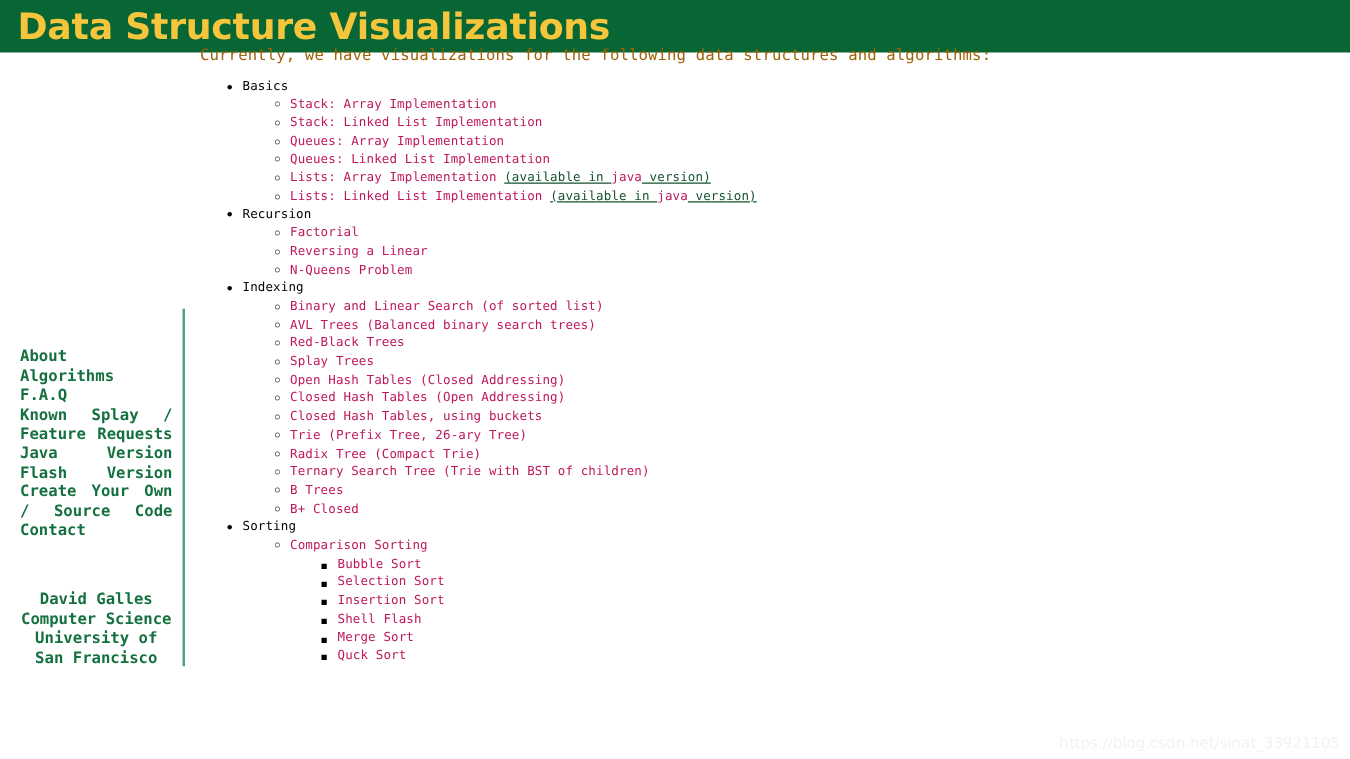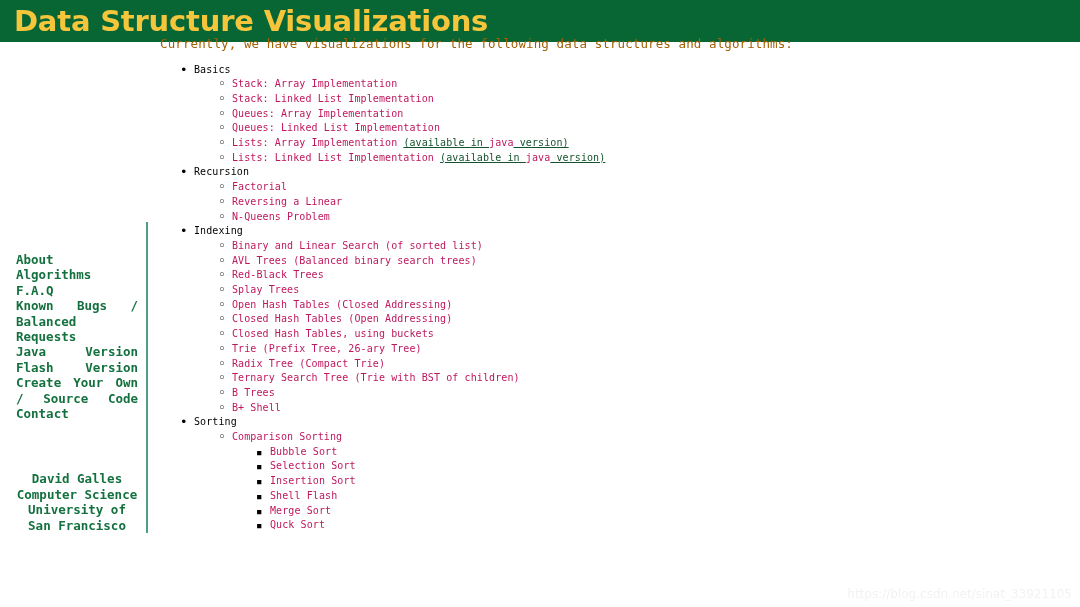--- a/index.html
+++ b/index.html
@@ -56,21 +56,21 @@
     font-weight: bold;
     font-size: 12.5px;
     line-height: 15.4px;
     text-decoration: none;
     text-align: justify;
     text-align-last: justify;
     cursor: pointer;
     margin: 0;
   }
   #sidebar-author {
-    margin-top: 50px;
+    margin-top: 40px;
     text-align: center;
     color: #14713f;
     font-family: "DejaVu Sans Mono", "Liberation Mono", monospace;
     font-weight: bold;
     font-size: 12.5px;
     line-height: 15.4px;
   }
   #sidebar-author div { white-space: nowrap; }
 
   
@@ -143,21 +143,21 @@
   <span id="page-title">Data Structure Visualizations</span>
 </div>
 
 <div id="page-body">
 
   <div id="sidebar">
     <nav id="sidebar-nav">
         <a class="nav-item">About</a>
         <a class="nav-item">Algorithms</a>
         <a class="nav-item">F.A.Q</a>
-        <a class="nav-item">Known Bugs / Balanced Requests</a>
+        <a class="nav-item">Known Splay / Feature Requests</a>
         <a class="nav-item">Java Version</a>
         <a class="nav-item">Flash Version</a>
         <a class="nav-item">Create Your Own / Source Code</a>
         <a class="nav-item">Contact</a>
       </nav>
     <div id="sidebar-author">
       <div>David Galles</div>
       <div>Computer Science</div>
       <div>University of</div>
       <div>San Francisco</div>
@@ -188,21 +188,21 @@
           <li class="node lvl2"><span class="bullet"></span><a class="topic-link">AVL Trees (Balanced binary search trees)</a></li>
           <li class="node lvl2"><span class="bullet"></span><a class="topic-link">Red-Black Trees</a></li>
           <li class="node lvl2"><span class="bullet"></span><a class="topic-link">Splay Trees</a></li>
           <li class="node lvl2"><span class="bullet"></span><a class="topic-link">Open Hash Tables (Closed Addressing)</a></li>
           <li class="node lvl2"><span class="bullet"></span><a class="topic-link">Closed Hash Tables (Open Addressing)</a></li>
           <li class="node lvl2"><span class="bullet"></span><a class="topic-link">Closed Hash Tables, using buckets</a></li>
           <li class="node lvl2"><span class="bullet"></span><a class="topic-link">Trie (Prefix Tree, 26-ary Tree)</a></li>
           <li class="node lvl2"><span class="bullet"></span><a class="topic-link">Radix Tree (Compact Trie)</a></li>
           <li class="node lvl2"><span class="bullet"></span><a class="topic-link">Ternary Search Tree (Trie with BST of children)</a></li>
           <li class="node lvl2"><span class="bullet"></span><a class="topic-link">B Trees</a></li>
-          <li class="node lvl2"><span class="bullet"></span><a class="topic-link">B+ Shell</a></li>
+          <li class="node lvl2"><span class="bullet"></span><a class="topic-link">B+ Closed</a></li>
         </ul>
         <li class="node lvl1"><span class="bullet"></span><span class="node-text">Sorting</span></li>
         <ul class="lvl2">
           <li class="node lvl2"><span class="bullet"></span><a class="topic-link">Comparison Sorting</a></li>
           <ul class="lvl3">
             <li class="node lvl3"><span class="bullet"></span><a class="topic-link">Bubble Sort</a></li>
             <li class="node lvl3"><span class="bullet"></span><a class="topic-link">Selection Sort</a></li>
             <li class="node lvl3"><span class="bullet"></span><a class="topic-link">Insertion Sort</a></li>
             <li class="node lvl3"><span class="bullet"></span><a class="topic-link">Shell Flash</a></li>
             <li class="node lvl3"><span class="bullet"></span><a class="topic-link">Merge Sort</a></li>

